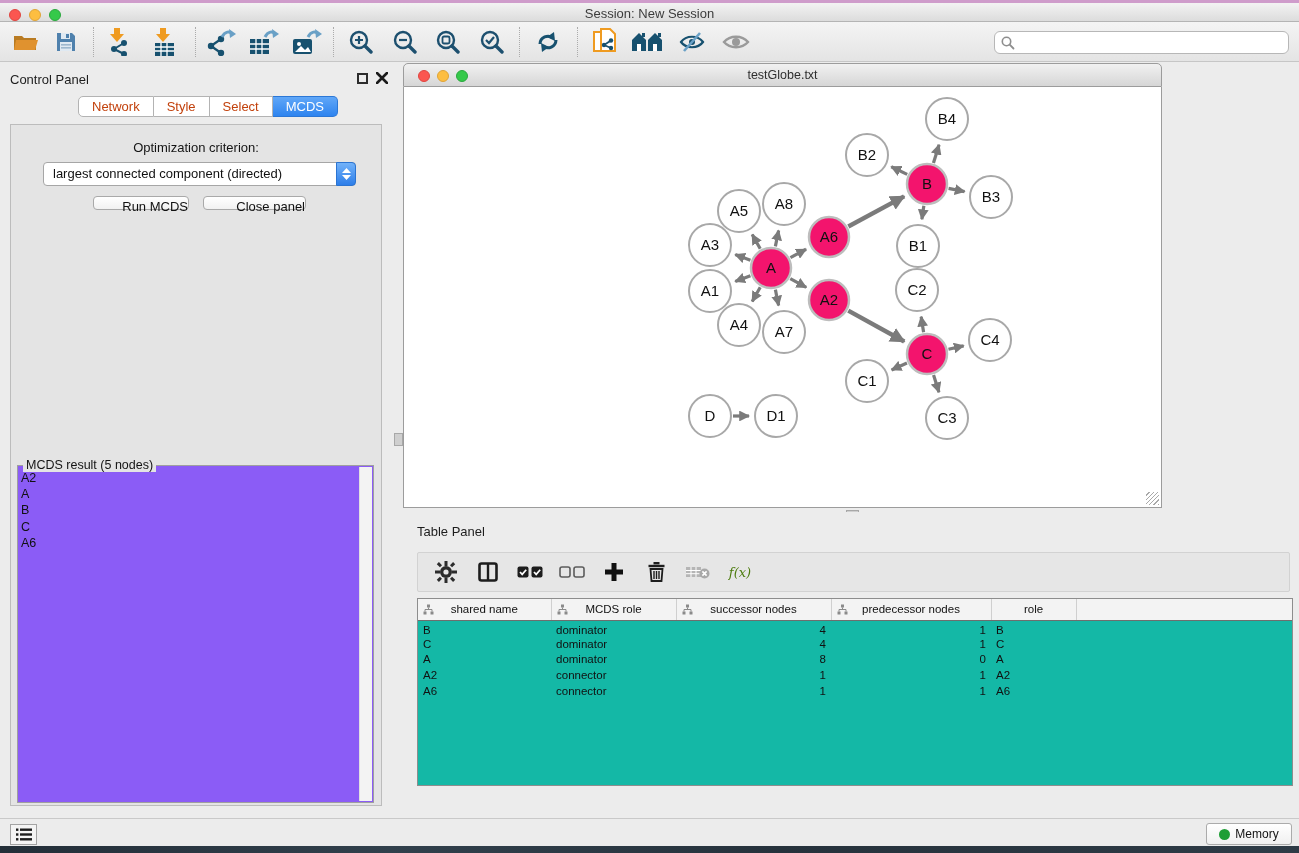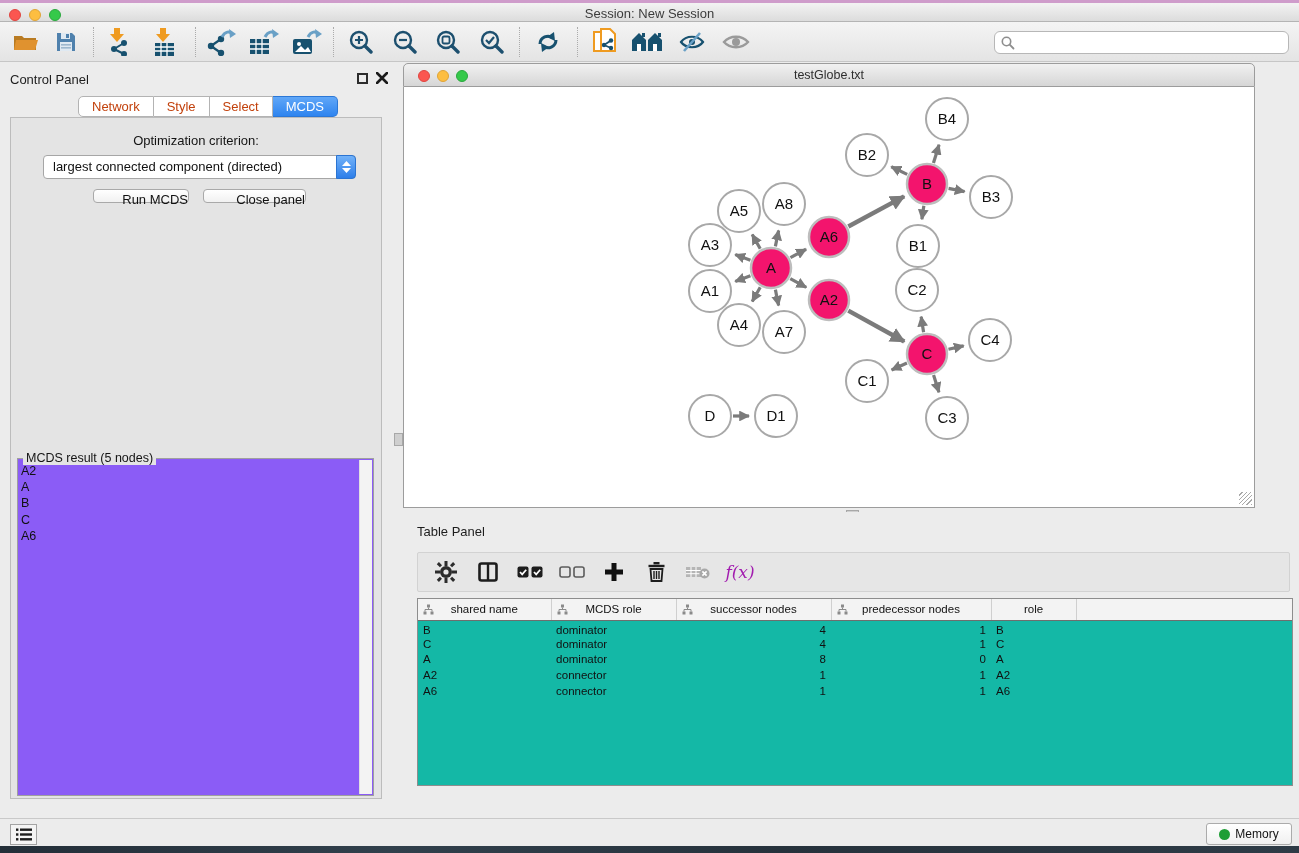--- a/index.html
+++ b/index.html
@@ -36,47 +36,47 @@
   .cpanel { position:absolute; left:0; top:62px; width:391px; height:756px; background:#ececec; }
   .panel-head { position:absolute; left:10px; top:10px; font-size:13px; color:#1d1d1d; }
   .float-btn { position:absolute; width:11px; height:11px; border:2px solid #2c2c2c; top:11px; }
   .close-btn { position:absolute; top:10px; width:12px; height:12px; }
   .cp-tabs { position:absolute; left:78px; top:34px; }
   .seg { display:flex; }
   .seg .tab { background:#fff; border:1px solid #b3b3b3; border-left:none; height:21px; line-height:19px; padding:0 13px; font-size:13px; color:#c2410c; }
   .seg .tab:first-child { border-left:1px solid #b3b3b3; border-radius:5px 0 0 5px; }
   .seg .tab:last-child { border-radius:0 5px 5px 0; }
   .seg .tab.active { background:linear-gradient(#60a7f8,#2e84ef); border-color:#2b77d6; color:#fff; }
-  .cp-content { position:absolute; left:10px; top:55px; width:372px; height:682px; background:#e4e4e4; border:1px solid #bcbcbc; }
+  .cp-content { position:absolute; left:10px; top:62px; width:372px; height:682px; background:#e4e4e4; border:1px solid #bcbcbc; }
   .opt-label { position:absolute; left:0; right:0; top:15px; text-align:center; font-size:13px; color:#141414; }
   .select { position:absolute; left:32px; top:37px; width:313px; height:24px; background:#fff; border:1px solid #a6a6a6; border-radius:4px; font-size:13px; line-height:22px; padding-left:9px; color:#111; }
   .select .stepper { position:absolute; right:-1px; top:-1px; width:20px; height:24px; background:linear-gradient(#72b2f9,#2d7ee9); border:1px solid #2b74d2; border-radius:0 4px 4px 0; display:flex; flex-direction:column; align-items:center; justify-content:center; gap:2px; }
   .btn { position:absolute; height:14px; background:linear-gradient(#ffffff,#f1f1f1); border:1px solid #a9a9a9; border-radius:4px; font-size:13px; color:#111; text-align:right; line-height:20px; }
   .mcds-box { position:absolute; left:6px; top:340px; width:357px; height:338px; background:#8b5cf6; border:1px solid #9f9f9f; }
   .mcds-legend { position:absolute; left:5px; top:-8px; background:#e4e4e4; padding:0 3px; font-size:12.5px; color:#141414; }
   .mcds-list { position:absolute; left:3px; top:4px; right:16px; bottom:3px; font-size:12.5px; line-height:16.2px; color:#111; overflow:hidden; }
   .mcds-scroll { position:absolute; right:1px; top:1px; bottom:1px; width:13px; background:#f3f3f3; border-left:1px solid #e0e0e0; }
   
-  .netwin { position:absolute; left:403px; top:63px; width:852px; height:445px; }
+  .netwin { position:absolute; left:403px; top:63px; width:759px; height:445px; }
   .netwin .wtitle { position:absolute; left:0; top:0; right:0; height:24px; background:linear-gradient(#f1f1f1,#d6d6d6); border:1px solid #9c9c9c; border-radius:5px 5px 0 0; }
   .netwin .wtitle .wlabel { position:absolute; left:0; right:0; top:4px; text-align:center; font-size:12.5px; color:#2e2e2e; }
   .wlight { position:absolute; top:6px; width:12px; height:12px; border-radius:50%; }
   .wlight.red { left:14px; background:#fb5650; border:1px solid #df4540; }
   .wlight.yellow { left:33px; background:#fdbe41; border:1px solid #dfa437; }
   .wlight.green { left:52px; background:#35c94a; border:1px solid #2aa83e; }
   .netcanvas { position:absolute; left:0; top:24px; right:0; bottom:0; background:#fff; border:1px solid #9c9c9c; border-top:none; }
   .resize-grip { position:absolute; right:2px; bottom:2px; width:13px; height:13px;
     background:repeating-linear-gradient(135deg, transparent 0 2px, #a9a9a9 2px 3px); }
   .split-thumb-v { position:absolute; left:394px; top:433px; width:9px; height:13px; background:#cfcfcf; border:1px solid #a8a8a8; }
   .split-thumb-h { position:absolute; left:846px; top:510px; width:13px; height:8px; background:#cfcfcf; border:1px solid #a8a8a8; }
   
   .tpanel { position:absolute; left:403px; top:512px; width:896px; height:306px; background:#ececec; }
   .tp-toolbar { position:absolute; left:14px; top:40px; width:873px; height:40px; background:#e6e6e6; border:1px solid #d2d2d2; border-radius:2px; display:flex; align-items:center; gap:14px; padding-left:14px; }
   .tp-btn { width:28px; height:28px; display:flex; align-items:center; justify-content:center; }
-  .fx { font-family:"DejaVu Serif", serif; font-style:italic; font-size:17px; color:#a21caf; }
+  .fx { font-family:"DejaVu Serif", serif; font-style:italic; font-size:13px; color:#4d7c0f; }
   .dtable-wrap { position:absolute; left:14px; top:86px; width:876px; height:188px; background:#14b8a6; border:1px solid #8d8d8d; overflow:hidden; }
   table.dtable { border-collapse:collapse; table-layout:fixed; width:100%; font-size:11.5px; color:#111; }
   .dtable thead th { background:#f3f3f3; border-bottom:1px solid #6e6e6e; border-right:1px solid #cfcfcf; font-weight:normal; height:21px; position:relative; font-size:11.5px; }
   .dtable thead th .tree { position:absolute; left:5px; top:5px; }
   .dtable thead th:last-child { border-right:none; }
   .dtable tbody td { height:15.8px; padding:0 5px; white-space:nowrap; overflow:hidden; }
   .dtable tbody tr:first-child td { padding-top:3px; }
   td.c0 { padding-left:9px; } td.c1 { padding-left:9px; }
   td.c2 { text-align:right; padding-right:17px; }
   td.c3 { text-align:right; padding-right:13px; }

